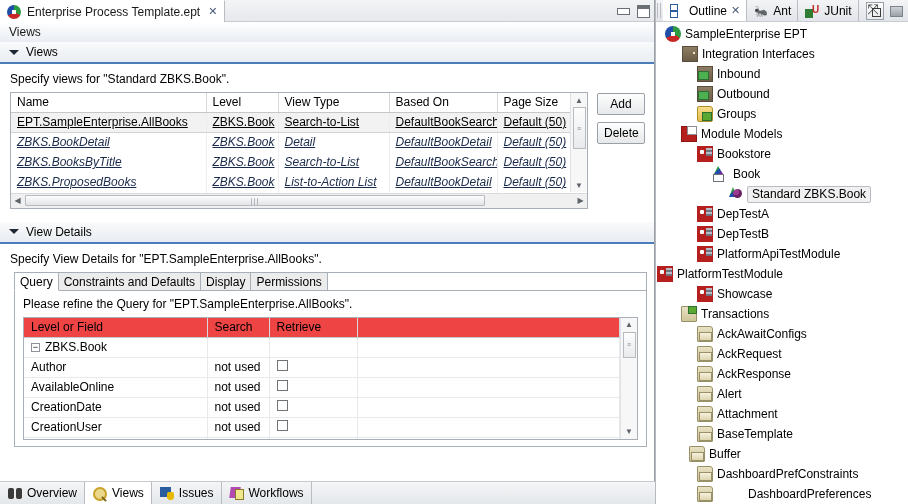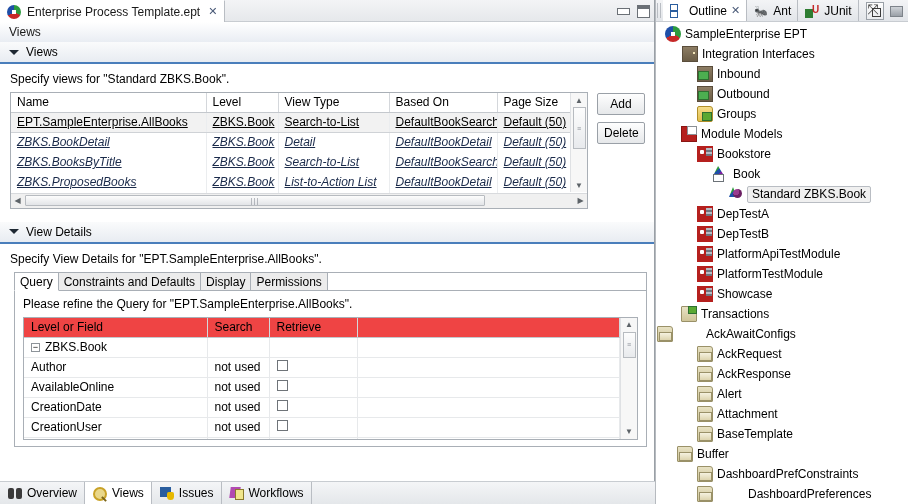--- a/index.html
+++ b/index.html
@@ -469,33 +469,33 @@
           <span class="tlabel">DepTestA</span>
         </div>
         <div class="trow" style="padding-left: 40px;">
           <span class="ticon ic-module"></span>
           <span class="tlabel">DepTestB</span>
         </div>
         <div class="trow" style="padding-left: 40px;">
           <span class="ticon ic-module"></span>
           <span class="tlabel">PlatformApiTestModule</span>
         </div>
-        <div class="trow" style="padding-left: 40px;">
+        <div class="trow" style="">
           <span class="ticon ic-module"></span>
           <span class="tlabel">PlatformTestModule</span>
         </div>
         <div class="trow" style="padding-left: 40px;">
           <span class="ticon ic-module"></span>
           <span class="tlabel">Showcase</span>
         </div>
         <div class="trow" style="padding-left: 24px;">
           <span class="ticon ic-trans"></span>
           <span class="tlabel">Transactions</span>
         </div>
-        <div class="trow" style=" gap: 29px;">
+        <div class="trow" style="padding-left: 40px;">
           <span class="ticon ic-folder"></span>
           <span class="tlabel">AckAwaitConfigs</span>
         </div>
         <div class="trow" style="padding-left: 40px;">
           <span class="ticon ic-folder"></span>
           <span class="tlabel">AckRequest</span>
         </div>
         <div class="trow" style="padding-left: 40px;">
           <span class="ticon ic-folder"></span>
           <span class="tlabel">AckResponse</span>
@@ -505,21 +505,21 @@
           <span class="tlabel">Alert</span>
         </div>
         <div class="trow" style="padding-left: 40px;">
           <span class="ticon ic-folder"></span>
           <span class="tlabel">Attachment</span>
         </div>
         <div class="trow" style="padding-left: 40px;">
           <span class="ticon ic-folder"></span>
           <span class="tlabel">BaseTemplate</span>
         </div>
-        <div class="trow" style="padding-left: 20px;">
+        <div class="trow" style="padding-left: 32px;">
           <span class="ticon ic-folder"></span>
           <span class="tlabel">Buffer</span>
         </div>
         <div class="trow" style="padding-left: 40px;">
           <span class="ticon ic-folder"></span>
           <span class="tlabel">DashboardPrefConstraints</span>
         </div>
         <div class="trow" style="padding-left: 40px; gap: 31px;">
           <span class="ticon ic-folder"></span>
           <span class="tlabel">DashboardPreferences</span>

